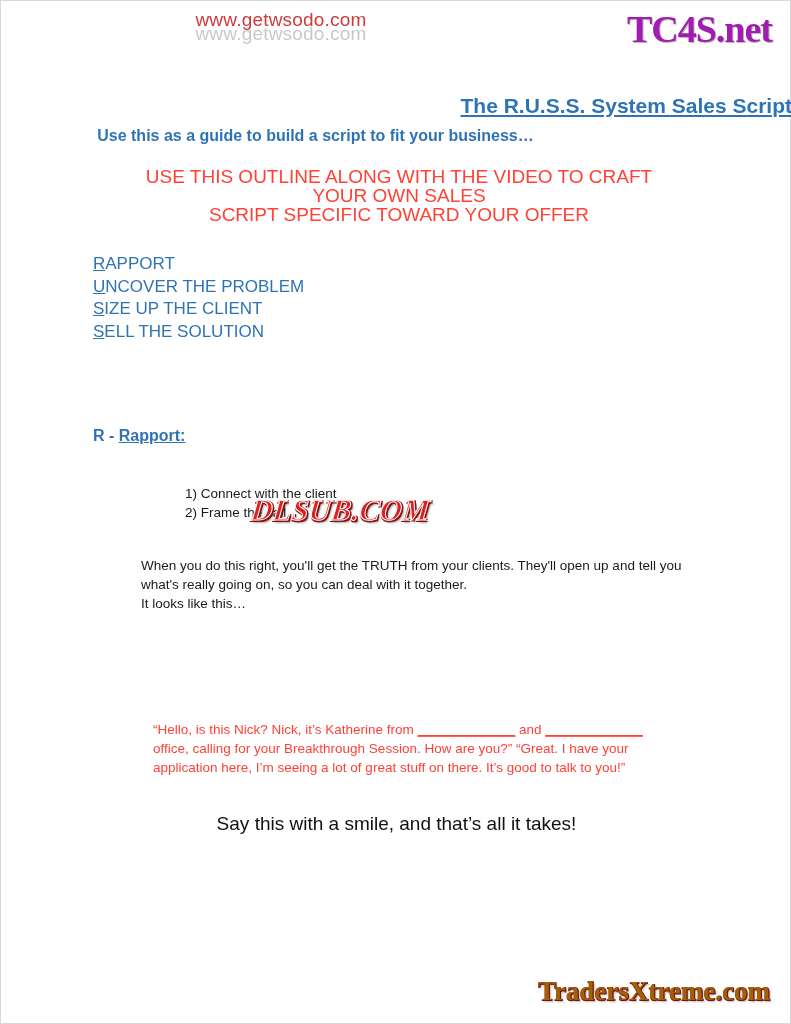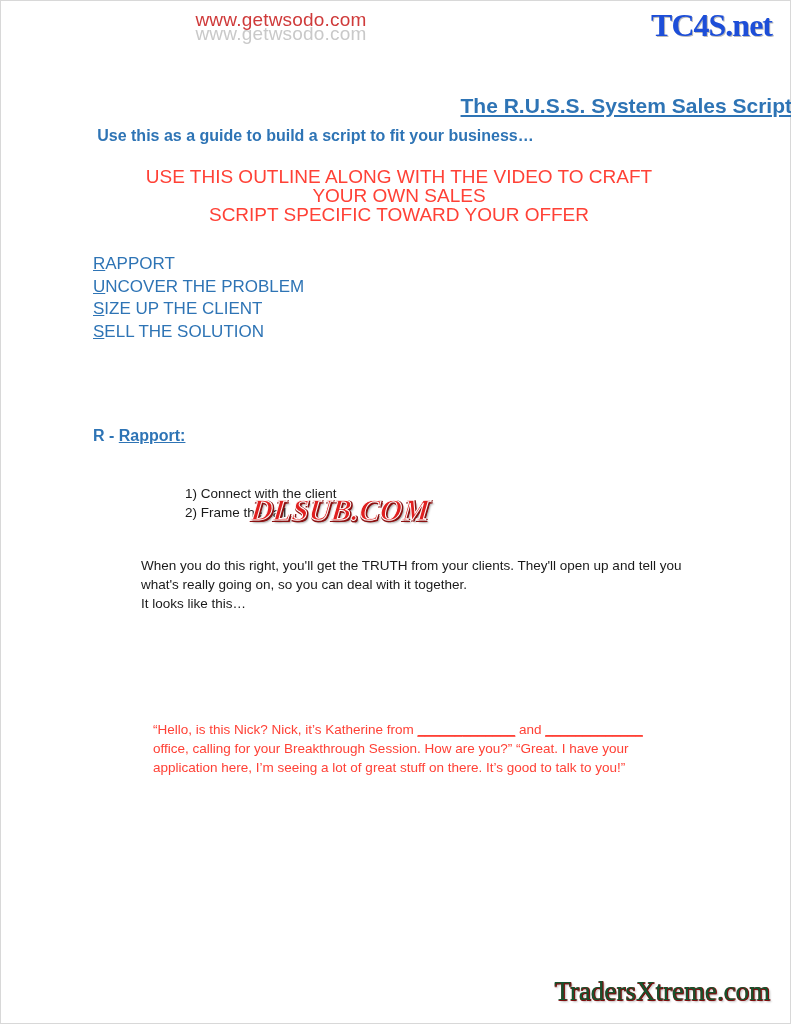--- a/index.html
+++ b/index.html
@@ -45,22 +45,22 @@
     text-align: center;
     color: #c9c9c9;
     font-size: 19px;
   }
   .tc4s {
     position: absolute;
     right: 18px;
     top: 6px;
     font-family: "Liberation Serif", serif;
     font-weight: bold;
-    font-size: 32px;
-    color: #1d4ed8;
+    font-size: 38px;
+    color: #a21caf;
     letter-spacing: -1px;
     text-shadow: 1px 1px 0 #bbbbbb;
   }
 
   
   .title {
     position: absolute;
     left: 0;
     top: 93px;
     width: 791px;
@@ -170,23 +170,23 @@
       0 2px 0 #8b1111,
       2px 2px 0 #8b1111,
       3px 3px 2px rgba(0,0,0,0.35);
     transform: skewX(-6deg);
   }
   .traders {
     position: absolute;
     right: 20px;
     bottom: 16px;
     font-family: "Liberation Serif", serif;
-    font-weight: normal;
+    font-weight: bold;
     font-size: 27px;
-    color: #14532d;
+    color: #a16207;
     text-shadow:
       1px 0 0 #7d0f0f,
       0 1px 0 #7d0f0f,
       1px 1px 0 #7d0f0f,
       2px 2px 2px rgba(0,0,0,0.3);
   }
 </style>
 </head>
 <body>
 
@@ -227,17 +227,18 @@
     <div class="gap"></div>
     <p>When you do this right, you'll get the TRUTH from your clients. They'll open up and tell you what's really going on, so you can deal with it together.</p>
     <p>It looks like this…</p>
   </div>
 
   <div class="red-quote">
     <span>“Hello, is this Nick? Nick, it’s Katherine from </span><span class="blank">_____________</span><span> and </span><span class="blank">_____________</span><br>
     <span>office, calling for your Breakthrough Session. How are you?” “Great. I have your application here, I’m seeing a lot of great stuff on there. It’s good to talk to you!”</span>
   </div>
 
+  <div class="closer">Say this with a smile, and that’s all it takes!</div>
 
   <div class="dlsub">DLSUB.COM</div>
   <div class="traders">TradersXtreme.com</div>
 
 </div>
 
 </body></html>

